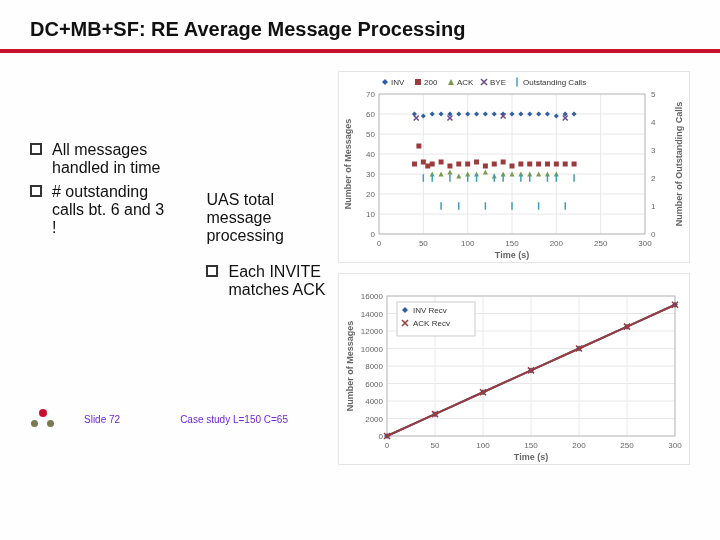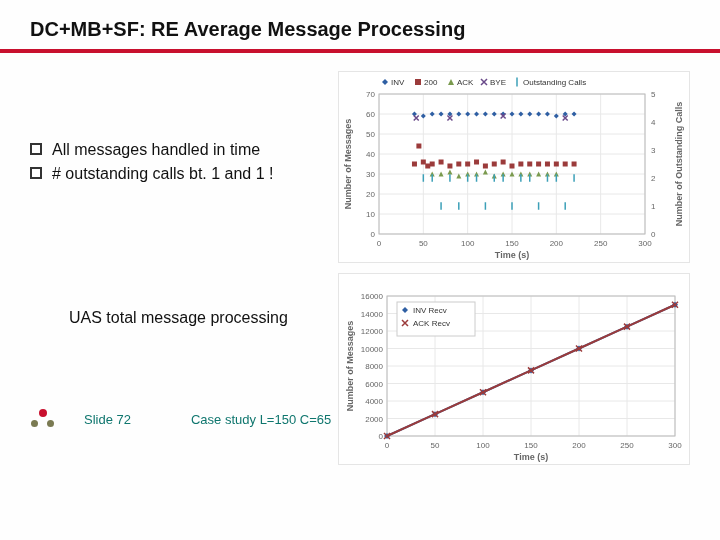--- a/index.html
+++ b/index.html
@@ -31,21 +31,21 @@
   }
   .body {
     display: flex;
     flex-direction: row;
     margin-top: 18px;
     gap: 8px;
   }
   .left {
     flex: 0 0 300px;
     display: flex;
-    flex-direction: column;
+    flex-direction: row;
     justify-content: flex-start;
     font-size: 16px;
   }
   ul.bullets {
     list-style: none;
     padding: 0;
     margin: 70px 0 0 0;
   }
   ul.bullets li {
     position: relative;
@@ -94,22 +94,22 @@
     fill: #333;
   }
   .footer {
     position: absolute;
     bottom: 14px;
     left: 30px;
     right: 30px;
     display: flex;
     align-items: center;
     gap: 28px;
-    font-size: 13px;
-    color: #0f766e;
+    font-size: 10px;
+    color: #6d28d9;
   }
   .footer .logo {
     width: 26px;
     height: 20px;
     position: relative;
   }
   .footer .logo .dot-red {
     position: absolute;
     width: 8px; height: 8px; border-radius: 50%;
     background: #c8102e;
@@ -132,24 +132,27 @@
 <body>
 
 <div class="slide">
   <h1 class="title">DC+MB+SF: RE Average Message Processing</h1>
   <div class="red-rule"></div>
 
   <div class="body">
     <div class="left">
       <ul class="bullets">
         <li>All messages handled in time</li>
-        <li># outstanding calls bt. 1 and 1 !</li>
+        <li># outstanding calls bt. 6 and 3 !</li>
       </ul>
       <div class="section2">
         <div>UAS total message processing</div>
+        <ul class="bullets" style="margin-top:18px">
+          <li>Each INVITE matches ACK</li>
+        </ul>
       </div>
     </div>
 
     <div class="right">
 
       <div class="chart">
         <svg id="chart1" width="350" height="190">
             <line x1="40" y1="162" x2="306" y2="162" stroke="#e8e8e8" stroke-width="1"></line>
             <text x="36" y="165" text-anchor="end" class="tick-label">0</text>
             <line x1="40" y1="142" x2="306" y2="142" stroke="#e8e8e8" stroke-width="1"></line>

